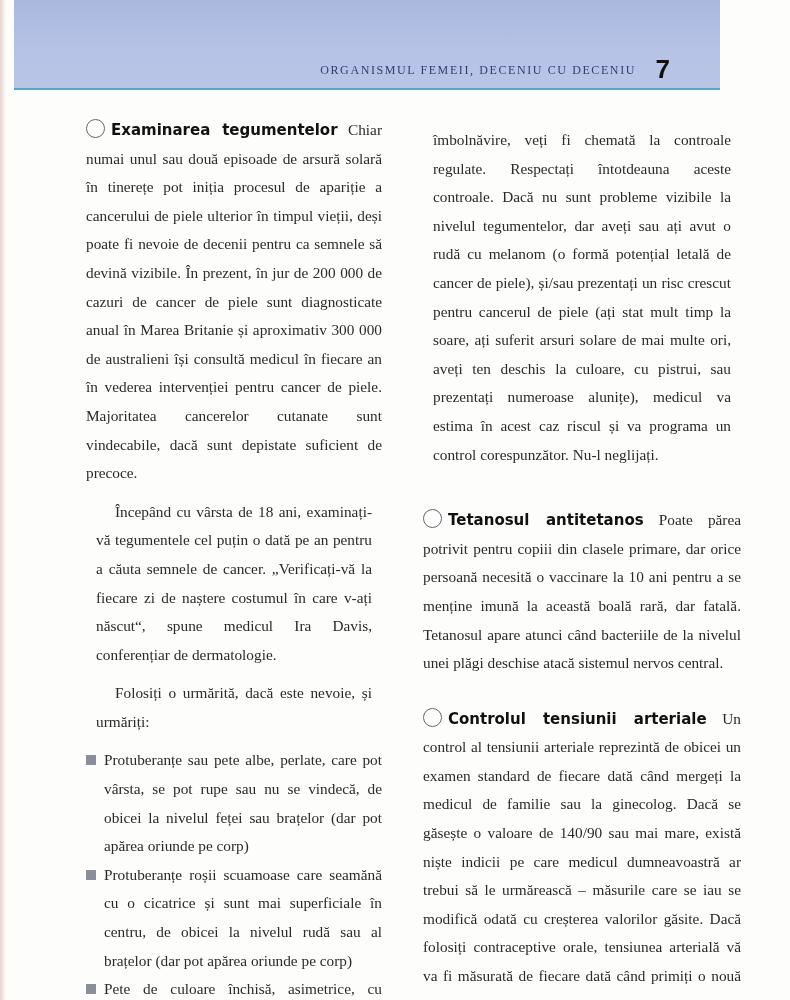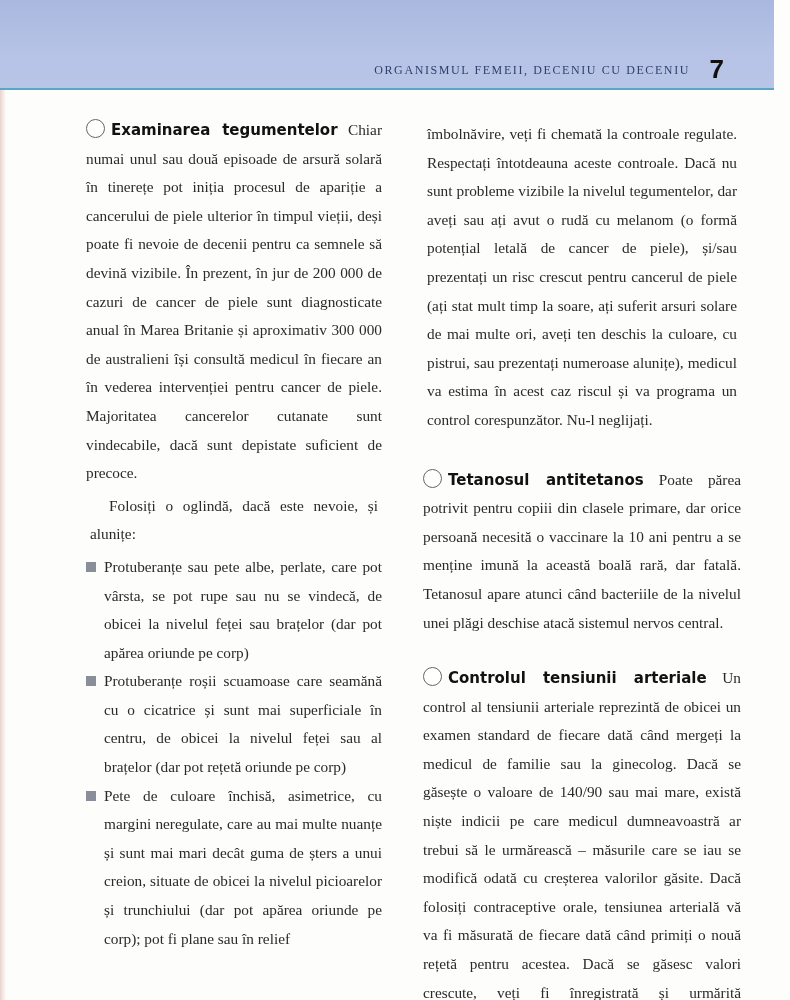--- a/index.html
+++ b/index.html
@@ -8,21 +8,21 @@
     background: #fdfdfb;
     position: relative;
     font-family: "Liberation Serif", "DejaVu Serif", serif;
     color: #2a2a2a;
   }
   .page-edge {
     position: absolute; left: 0; top: 0; bottom: 0; width: 6px;
     background: linear-gradient(to right, #e8d2cf, #f6ece8 60%, rgba(253,253,251,0));
   }
   .header-band {
-    position: absolute; left: 0; top: 0; width: 774px; height: 88px;
+    position: absolute; left: 14px; top: 0; width: 706px; height: 88px;
     background: linear-gradient(to bottom, #aab8df 0%, #b6c3e6 60%, #b8c5e6 100%);
     border-bottom: 2px solid #5aa6c6;
   }
   .running-head {
     position: absolute; right: 84px; top: 63px;
     font-family: "Liberation Serif", serif;
     font-size: 12px; letter-spacing: 1.6px;
     color: #2f3f6e; text-transform: uppercase;
   }
   .page-number {
@@ -30,21 +30,21 @@
     font-family: "Liberation Sans", "DejaVu Sans", sans-serif;
     font-weight: bold; font-size: 26px; color: #111;
   }
   .column {
     position: absolute; top: 116px;
     font-size: 15.3px; line-height: 28.6px;
     text-align: justify;
   }
   .col-left { left: 86px; width: 296px; }
   .col-right { left: 423px; width: 318px; }
-  p { margin: 4px; }
+  p { margin: 10px; }
   .indent { text-indent: 19px; }
   .section-head { margin: 0; }
   .circle {
     display: inline-block; width: 17px; height: 17px;
     border: 1.3px solid #666; border-radius: 50%;
     vertical-align: -3px; margin-right: 6px; background: #fff;
   }
   .section-title {
     font-family: "DejaVu Sans", "Liberation Sans", sans-serif;
     font-weight: bold; font-size: 15px; color: #111; margin-top: 12px;
@@ -64,24 +64,25 @@
 
 <div class="header-band">
   <span class="running-head">Organismul femeii, deceniu cu deceniu</span>
   <span class="page-number">7</span>
 </div>
 
 <div class="column col-left">
   <p class="section-head">
     <span class="circle"></span><span class="section-title">Examinarea tegumentelor</span><span> Chiar numai unul sau două episoade de arsură solară în tinerețe pot iniția procesul de apariție a cancerului de piele ulterior în timpul vieții, deși poate fi nevoie de decenii pentru ca semnele să devină vizibile. În prezent, în jur de 200 000 de cazuri de cancer de piele sunt diagnosticate anual în Marea Britanie și aproximativ 300 000 de australieni își consultă medicul în fiecare an în vederea intervenției pentru cancer de piele. Majoritatea cancerelor cutanate sunt vindecabile, dacă sunt depistate suficient de precoce.</span>
   </p>
-  <p class="indent">Folosiți o oglindă, dacă este nevoie, și alunițe:</p>
+  <p class="indent">Începând cu vârsta de 18 ani, examinați-vă tegumentele cel puțin o dată pe an pentru a căuta semnele de cancer. „Verificați-vă la fiecare zi de naștere costumul în care v-ați născut“, spune medicul Ira Davis, conferențiar de dermatologie.</p>
+  <p class="indent">Folosiți o urmărită, dacă este nevoie, și urmăriți:</p>
   <ul class="bullets">
     <li><span class="bullet-square"></span><span>Protuberanțe sau pete albe, perlate, care pot vârsta, se pot rupe sau nu se vindecă, de obicei la nivelul feței sau brațelor (dar pot apărea oriunde pe corp)</span></li>
-    <li><span class="bullet-square"></span><span>Protuberanțe roșii scuamoase care seamănă cu o cicatrice și sunt mai superficiale în centru, de obicei la nivelul feței sau al brațelor (dar pot rețetă oriunde pe corp)</span></li>
+    <li><span class="bullet-square"></span><span>Protuberanțe roșii scuamoase care seamănă cu o cicatrice și sunt mai superficiale în centru, de obicei la nivelul rudă sau al brațelor (dar pot apărea oriunde pe corp)</span></li>
     <li><span class="bullet-square"></span><span>Pete de culoare închisă, asimetrice, cu margini neregulate, care au mai multe nuanțe și sunt mai mari decât guma de șters a unui creion, situate de obicei la nivelul picioarelor și trunchiului (dar pot apărea oriunde pe corp); pot fi plane sau în relief</span></li>
   </ul>
 
 </div>
 
 <div class="column col-right">
   <p>îmbolnăvire, veți fi chemată la controale regulate. Respectați întotdeauna aceste controale. Dacă nu sunt probleme vizibile la nivelul tegumentelor, dar aveți sau ați avut o rudă cu melanom (o formă potențial letală de cancer de piele), și/sau prezentați un risc crescut pentru cancerul de piele (ați stat mult timp la soare, ați suferit arsuri solare de mai multe ori, aveți ten deschis la culoare, cu pistrui, sau prezentați numeroase alunițe), medicul va estima în acest caz riscul și va programa un control corespunzător. Nu-l neglijați.</p>
   <div class="gap"></div>
   <p class="section-head">
     <span class="circle"></span><span class="section-title">Tetanosul antitetanos</span><span> Poate părea potrivit pentru copiii din clasele primare, dar orice persoană necesită o vaccinare la 10 ani pentru a se menține imună la această boală rară, dar fatală. Tetanosul apare atunci când bacteriile de la nivelul unei plăgi deschise atacă sistemul nervos central.</span>

